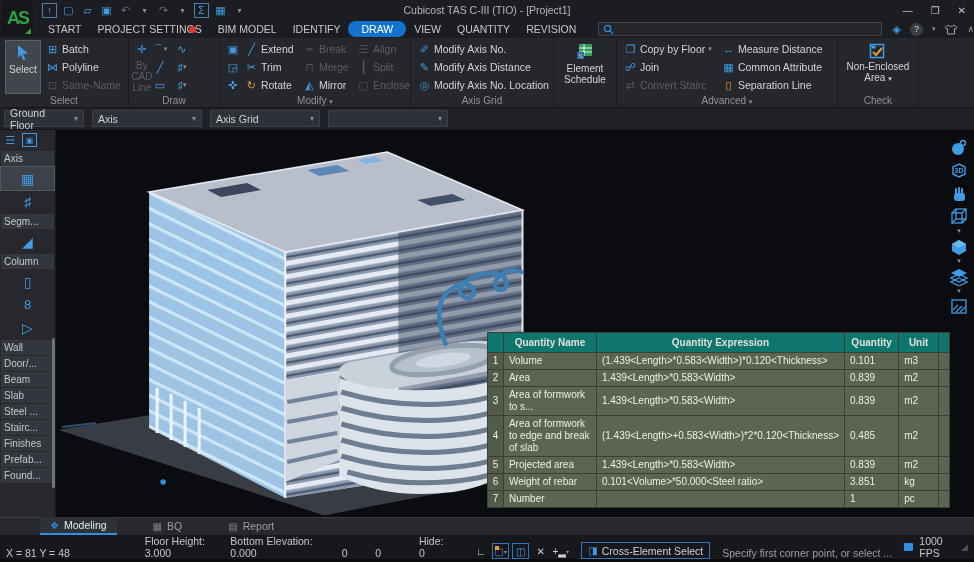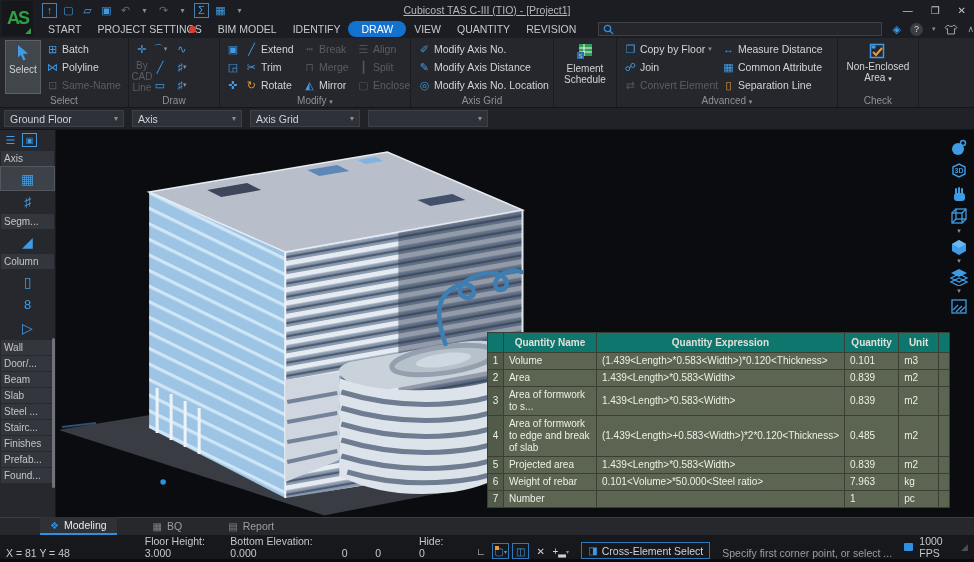--- a/index.html
+++ b/index.html
@@ -10,21 +10,21 @@
   
   .titlebar { height:20px; background:#1b1d22; display:flex; align-items:center; position:relative; padding-left:36px; }
   .logo { position:absolute; left:2px; top:1px; width:31px; height:35px; background:#15171b; z-index:9;
           display:flex;align-items:center;justify-content:center; font-weight:800; font-size:18px; color:#2ea043; letter-spacing:-2px;}
   .logo:after{content:"";position:absolute;right:2px;bottom:2px;border-left:6px solid transparent;border-bottom:6px solid #2ea043;}
   .qat { display:flex; align-items:center; gap:4px; margin-left:6px;}
   .qat .qbtn { min-width:15px;height:15px;display:flex;align-items:center;justify-content:center;color:#3f9be4;font-size:11px;}
   .qat .boxed { border:1px solid #4a7fae; }
   .qat .gray { color:#6a6e75; }
   .qat .caret { color:#8a8e94; font-size:8px;}
-  .wintitle { position:absolute; left:50%; transform:translateX(-50%); color:#b4b7bb; font-size:10.5px; white-space:nowrap;text-decoration:underline;}
+  .wintitle { position:absolute; left:50%; transform:translateX(-50%); color:#b4b7bb; font-size:10.5px; white-space:nowrap;}
   .winbtns { position:absolute; right:8px; top:0; height:20px; display:flex; gap:18px; align-items:center; color:#c2c5c9; font-size:10px;}
   .winbtns span{cursor:default;}
 
   
   .menurow { height:18px; background:#1b1d22; display:flex; align-items:center; padding-left:40px;text-align:center; }
   .mtab { padding:0 8px; height:16px; line-height:16px; font-size:10.5px; color:#c6c9cc; white-space:nowrap; position:relative; cursor:default;}
   .mtab.active { background:#1472cf; color:#fff; border-radius:9px; padding:0 13px; }
   .reddot { position:absolute; right:14px; top:5px; width:7px; height:7px; border-radius:50%; background:#e03b2f; }
   .searchbox { margin-left:14px; width:340px; height:14px; background:#24262b; border:1px solid #3d4148; display:flex; align-items:center; padding:0 4px; color:#8a8e94; font-size:10px;}
   .searchbox .ph { flex:1; white-space:nowrap; overflow:hidden;}
@@ -305,21 +305,21 @@
           <div class="ritem">
               <span class="ic">☍</span>
               <span>Join</span>
             </div>
           <div class="ritem">
               <span class="ic">▦</span>
               <span>Common Attribute</span>
             </div>
           <div class="ritem dis">
               <span class="ic">⇄</span>
-              <span>Convert Element</span>
+              <span>Convert Stairc</span>
             </div>
           <div class="ritem">
               <span class="ic" style="color:#e79a36">▯</span>
               <span>Separation Line</span>
             </div>
         </div>
       </div>
       <div class="glabel"><span>Advanced</span> <span style="font-size:7px">▾</span></div>
     </div>
 
@@ -334,21 +334,21 @@
           <span><span>Non-Enclosed Area</span> <span style="font-size:7px">▾</span></span>
         </div>
       </div>
       <div class="glabel">Check</div>
     </div>
 
     <div class="group" style="flex:1; border-right:none;"></div>
   </div>
 
   <div class="layerbar">
-    <div class="ddl" style="width:120px">
+    <div class="ddl" style="width:80px">
         <span>Ground Floor</span>
         <span class="dcaret">▾</span>
       </div>
     <div class="ddl" style="width:110px">
         <span>Axis</span>
         <span class="dcaret">▾</span>
       </div>
     <div class="ddl" style="width:110px">
         <span>Axis Grid</span>
         <span class="dcaret">▾</span>
@@ -496,21 +496,21 @@
           <td>Projected area</td>
           <td>1.439&lt;Length&gt;*0.583&lt;Width&gt;</td>
           <td>0.839</td>
           <td>m2</td>
               <td></td>
         </tr>
         <tr>
           <td class="num">6</td>
           <td>Weight of rebar</td>
           <td>0.101&lt;Volume&gt;*50.000&lt;Steel ratio&gt;</td>
-          <td>7.963</td>
+          <td>3.851</td>
           <td>kg</td>
               <td></td>
         </tr>
         <tr>
           <td class="num">7</td>
           <td>Number</td>
           <td></td>
           <td>1</td>
           <td>pc</td>
               <td></td>

